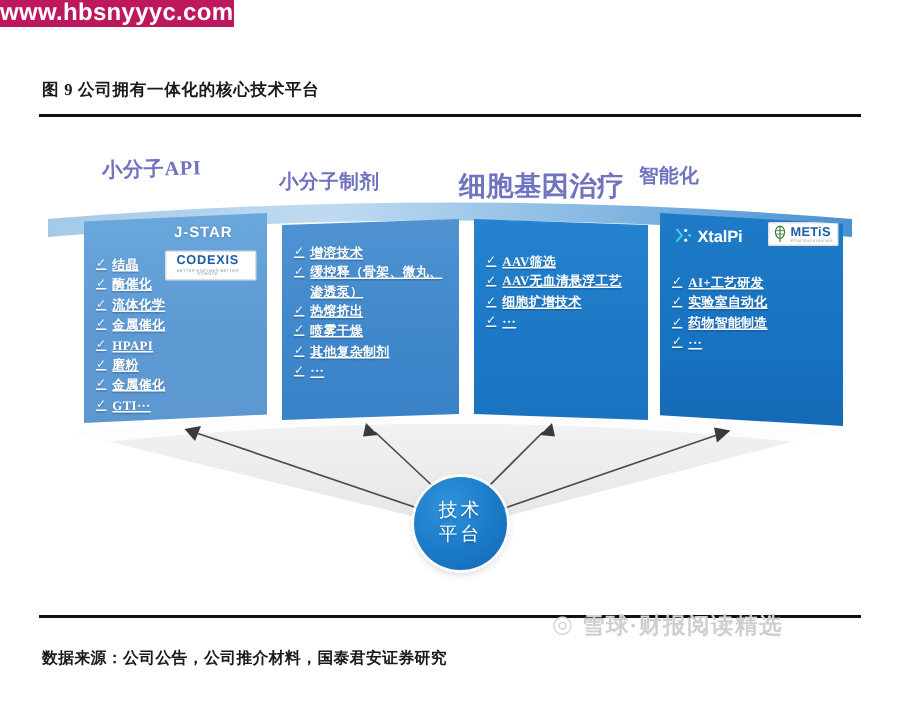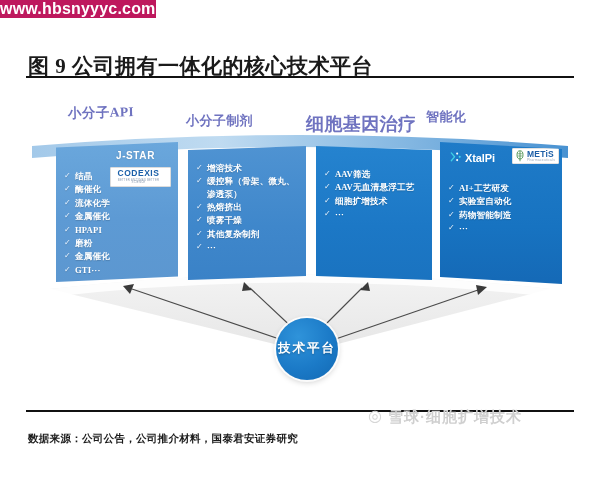--- a/index.html
+++ b/index.html
@@ -27,21 +27,21 @@
     align-items: center;
     justify-content: center;
     letter-spacing: .2px;
   }
 
   
   #fig-title {
     position: absolute;
     left: 28px; top: 52px;
     width: 545px;
-    font-size: 21px;
+    font-size: 11px;
     font-weight: bold;
     color: #1a1a1a;
     letter-spacing: .5px;
     white-space: nowrap;
     font-family: "Liberation Serif", "DejaVu Serif", serif;
   }
   #title-rule {
     position: absolute;
     left: 26px; top: 76px;
     width: 548px; height: 0;
@@ -76,20 +76,21 @@
   #cat-2 { left: 280px; top: 28px; font-size: 18px; }
   #cat-3 { left: 400px; top: 24px; font-size: 13px; }
 
   
   .panel {
     position: absolute;
     color: #ffffff;
     padding: 6px 7px 6px 8px;
     font-family: "Liberation Serif", "DejaVu Serif", serif;
     box-shadow: 0 2px 5px rgba(0,0,0,.18);
+    text-decoration: underline;
   }
   #panel-0 {
     left: 30px; top: 58px; width: 122px; height: 140px;
     background: linear-gradient(180deg,#6aa7dc 0%, #5d9ad4 55%, #5c97d0 100%);
     clip-path: polygon(0% 4%, 100% 0%, 100% 96%, 0% 100%);
   }
   #panel-1 {
     left: 162px; top: 62px; width: 118px; height: 134px;
     background: linear-gradient(180deg,#4f93d2 0%, #3f87cb 60%, #3a82c7 100%);
     clip-path: polygon(0% 3%, 100% 0%, 100% 97%, 0% 100%);
@@ -212,25 +213,25 @@
 
   
   #hub {
     position: absolute;
     left: 250px; top: 234px;
     width: 62px; height: 62px;
     border-radius: 50%;
     background: radial-gradient(circle at 36% 30%, #2f93da 0%, #1b7ac7 55%, #1268b3 100%);
     box-shadow: 0 0 0 2px rgba(255,255,255,.85), 0 2px 6px rgba(0,0,0,.22);
     display: flex;
-    flex-direction: row;
+    flex-direction: column;
     align-items: center;
     justify-content: center;
     color: #ffffff;
-    font-weight: bold;
+    font-weight: normal;
     font-size: 12.5px;
     line-height: 1.25;
     letter-spacing: 2px;
     text-shadow: 0 1px 2px rgba(0,0,0,.25);
     font-family: "Liberation Serif", "DejaVu Serif", serif;
   }
 
   
   #footer-rule {
     position: absolute;
@@ -466,17 +467,17 @@
     <div id="hub">
       <span>技术</span>
       <span>平台</span>
     </div>
 
   </div>
 
   <div id="footer-rule"></div>
   <div id="source-note">数据来源：公司公告，公司推介材料，国泰君安证券研究</div>
   <div id="watermark-mark">◎</div>
-  <div id="watermark">雪球·细胞扩增技术</div>
+  <div id="watermark">雪球·财报阅读精选</div>
 
   <div id="url-banner-bottom" class="url-banner">www.hbsnyyyc.com</div>
 
 </div>
 
 </body></html>

